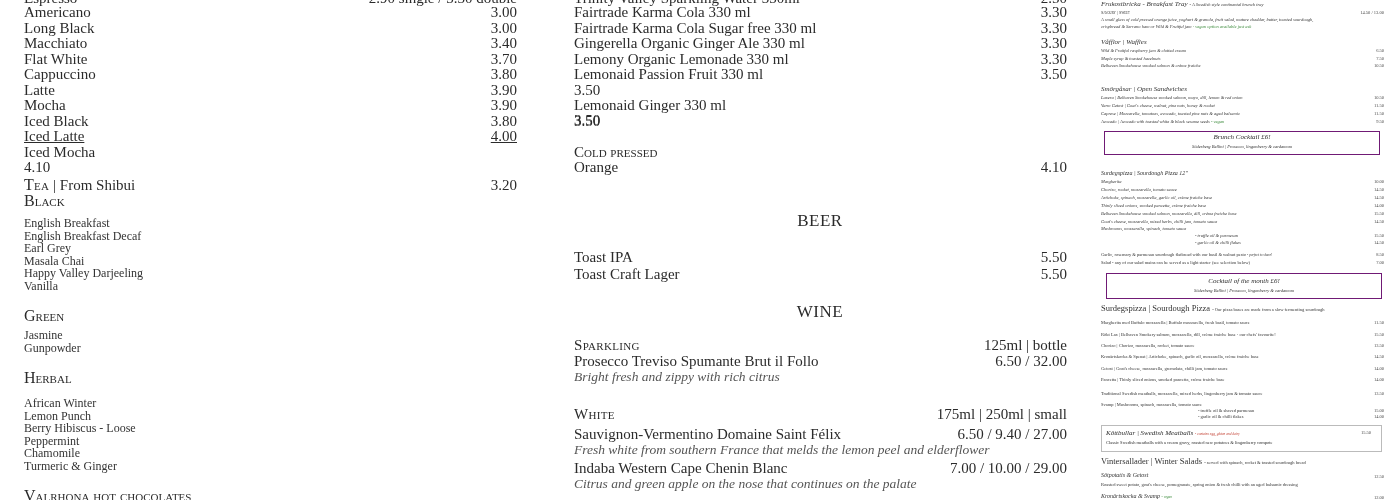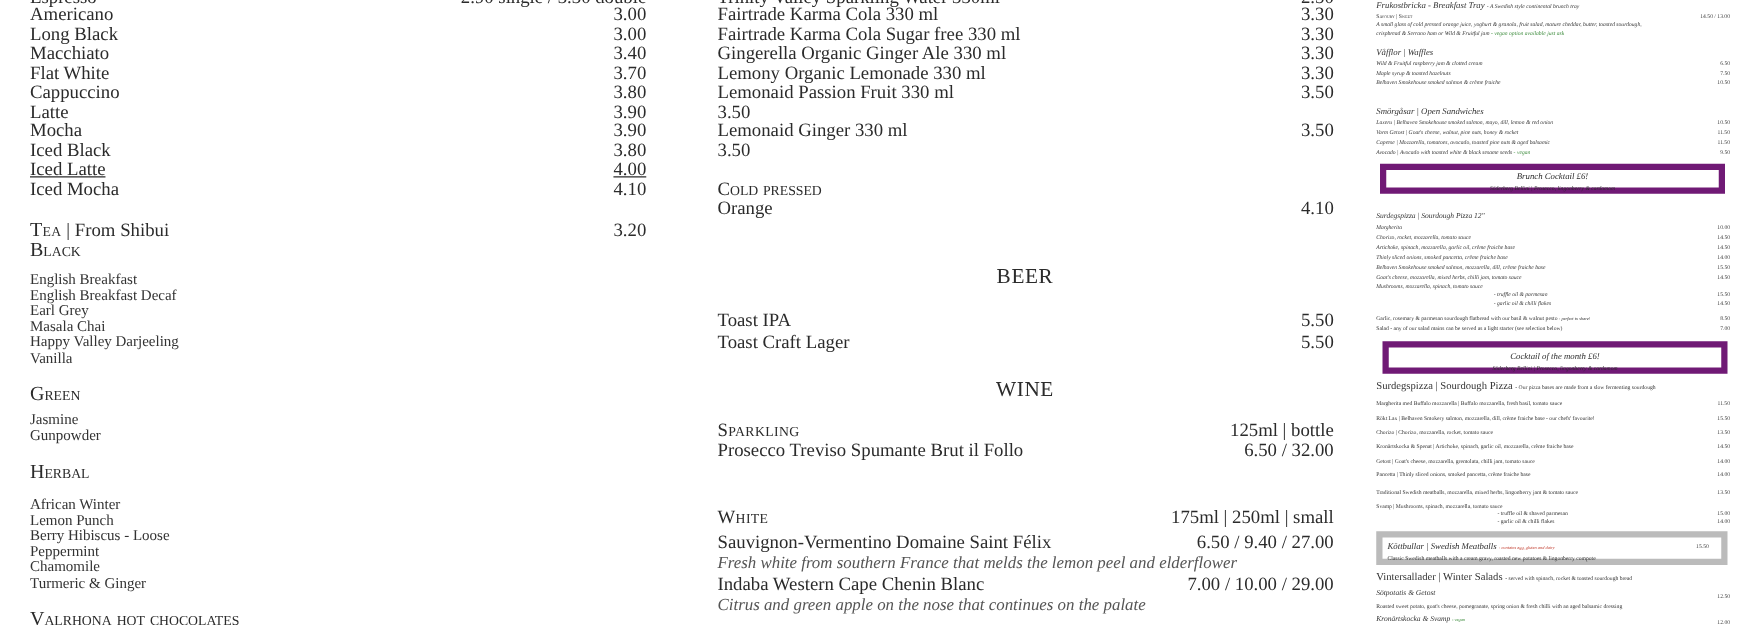--- a/index.html
+++ b/index.html
@@ -29,21 +29,21 @@
 
   
   #col3 .t { position: absolute; left: 6px; white-space: nowrap; color: #333; }
   #col3 .p { position: absolute; right: 16px; white-space: nowrap; color: #444; font-size: 4.5px; }
   #col3 .h { font-size: 7px; font-style: italic; }
   #col3 .h-big { font-size: 8.5px; }
   #col3 .s { font-size: 4.5px; font-style: italic; }
   #col3 .sr { font-size: 4.5px; }
   #col3 .green { color: #3a8a3a; }
   #col3 .red { color: #c0392b; }
-  #col3 .box { position: absolute; border: 5px solid #701a75; }
+  #col3 .box { position: absolute; border: 1px solid #701a75; }
   #col3 .box .bt { position: absolute; left: 0; right: 0; text-align: center; white-space: nowrap; }
 </style>
 </head>
 <body>
 
 <div id="col1" class="panel">
   <div class="row" style="top:-9px;">
     <span class="name">Espresso</span>
     <span class="price">2.90 single / 3.30 double</span>
   </div>
@@ -76,21 +76,21 @@
       <span class="price">3.90</span>
     </div>
   <div class="row" style="top:113.5px;">
       <span class="name">Iced Black</span>
       <span class="price">3.80</span>
     </div>
   <div class="row" style="top:129px;text-decoration:underline;">
       <span class="name">Iced Latte</span>
       <span class="price">4.00</span>
     </div>
-  <div class="row" style="top:144.5px;">
+  <div class="row" style="top:144.5px;flex-direction:column;">
       <span class="name">Iced Mocha</span>
       <span class="price">4.10</span>
     </div>
 
   <div class="row" style="top:177px;">
     <span class="name"><span class="sc" style="font-size:16px;">Tea</span> <span>| From Shibui</span></span>
     <span class="price">3.20</span>
   </div>
   <div class="heading" style="top:192px;">Black</div>
   <div class="small-item" style="top:217px;">English Breakfast</div>
@@ -136,21 +136,21 @@
       <span class="name">Lemony Organic Lemonade 330 ml</span>
       <span class="price">3.30</span>
     </div>
   <div class="row" style="top:67px;">
       <span class="name">Lemonaid Passion Fruit 330 ml</span>
       <span class="price">3.50</span>
     </div>
   <div class="row" style="top:82.5px;">
       <span class="price">3.50</span>
     </div>
-  <div class="row" style="top:98px;">
+  <div class="row" style="top:98px;flex-direction:column;">
       <span class="name">Lemonaid Ginger 330 ml</span>
       <span class="price">3.50</span>
     </div>
   <div class="row" style="top:113.5px;">
       <span class="price">3.50</span>
     </div>
 
   <div class="heading" style="top:144px;">Cold pressed</div>
   <div class="row" style="top:160px;">
       <span class="name">Orange</span>
@@ -170,20 +170,21 @@
   <div class="center-title" style="top:302px;">WINE</div>
 
   <div class="row" style="top:338px;">
     <span class="name sc">Sparkling</span>
     <span class="price">125ml | bottle</span>
   </div>
   <div class="row" style="top:354px;">
       <span class="name">Prosecco Treviso Spumante Brut il Follo</span>
       <span class="price">6.50 / 32.00</span>
     </div>
+  <div class="desc" style="top:369px;">Bright fresh and zippy with rich citrus</div>
 
   <div class="row" style="top:407px;align-items:center;">
     <span class="name sc">White</span>
     <span class="price">175ml | 250ml | small</span>
   </div>
   <div class="row" style="top:427px;">
       <span class="name">Sauvignon-Vermentino Domaine Saint Félix</span>
       <span class="price">6.50 / 9.40 / 27.00</span>
     </div>
   <div class="desc" style="top:442px;">Fresh white from southern France that melds the lemon peel and elderflower</div>

